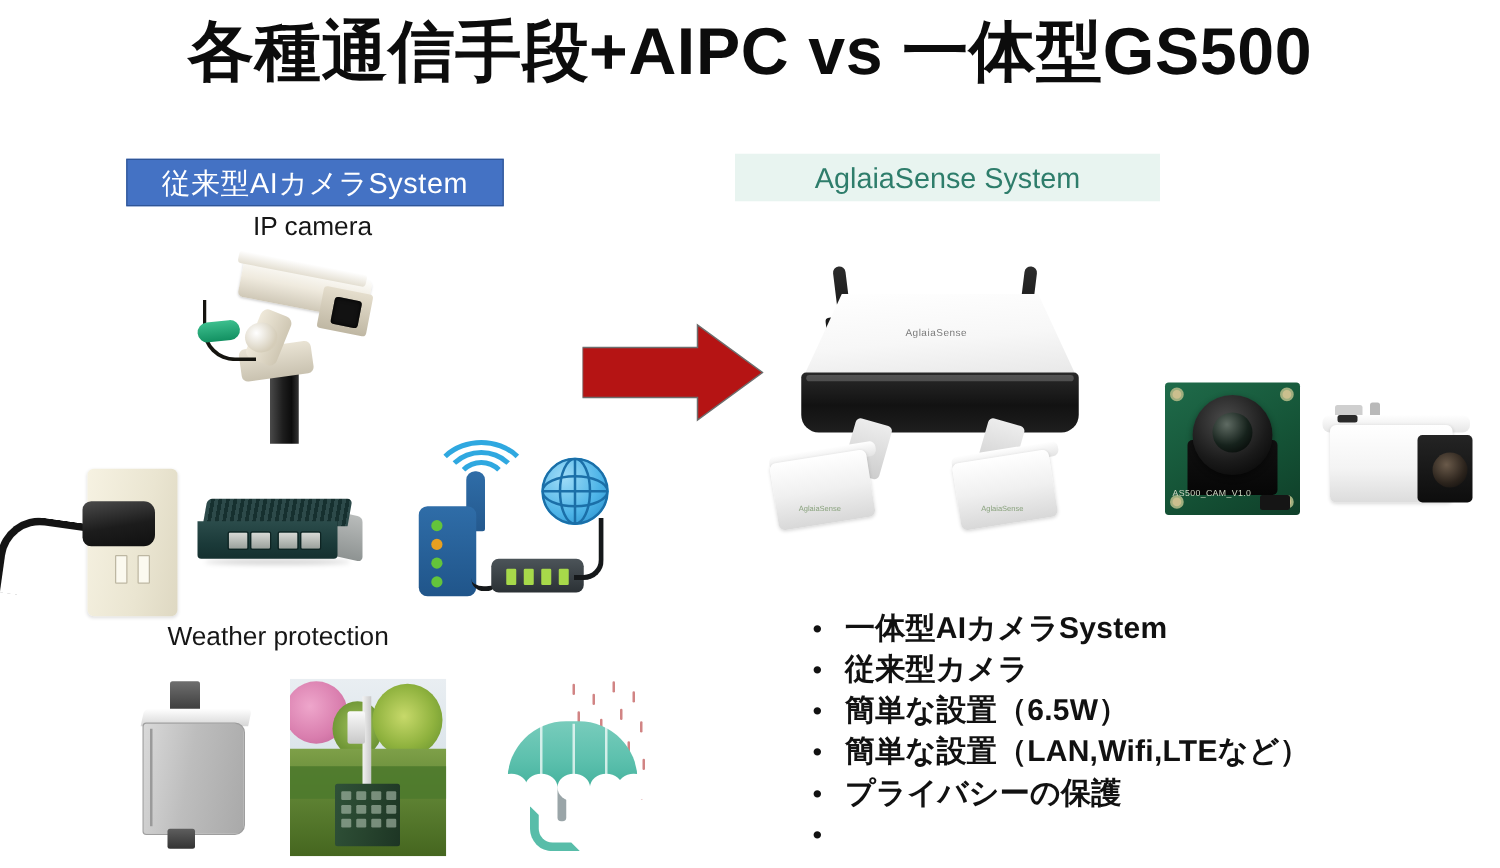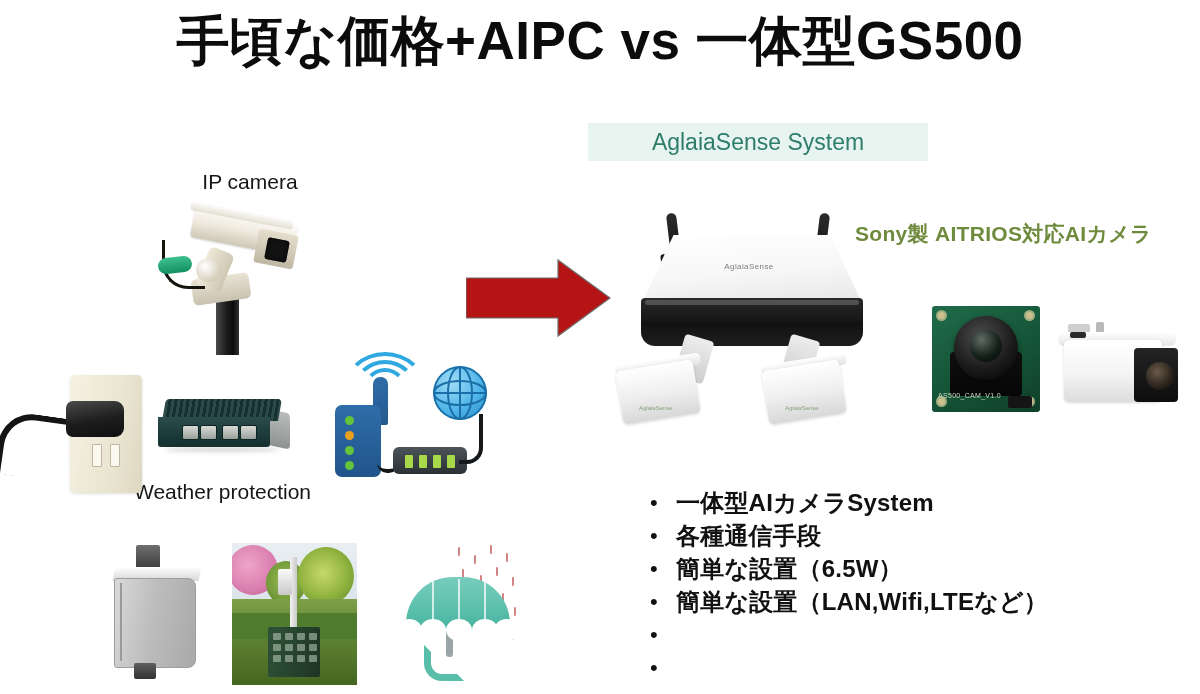--- a/index.html
+++ b/index.html
@@ -47,21 +47,21 @@
     color:#2E7D6B;font-size:23px;font-weight:400;white-space:nowrap;
   }
 
   .sub-label{
     position:absolute;
     color:#161616;font-size:21px;font-weight:400;white-space:nowrap;
     text-align:center;
   }
   #lbl-ipcam{left:0;top:170px;width:500px;}
   #lbl-gpu{left:0;top:353px;width:450px;}
-  #lbl-weather{left:0;top:480px;width:445px;}
+  #lbl-weather{left:0;top:498px;width:445px;}
 
   .sony-label{
     position:absolute;left:855px;top:220px;
     font-size:21px;font-weight:700;color:#6E8B3D;white-space:nowrap;
     letter-spacing:0.3px;
   }
 
   
   .arrow{position:absolute;left:466px;top:258px;width:145px;height:80px;}
 
@@ -409,22 +409,25 @@
   .bl-screw{
     position:absolute;left:42px;top:4px;width:8px;height:14px;background:#b9b9b9;border-radius:2px;
   }
   .bl-tab{position:absolute;left:16px;top:14px;width:16px;height:6px;background:#2a2a2a;border-radius:2px;}
 </style>
 </head>
 <body>
 
 <div class="slide">
 
-  <div class="title">手頃な価格+AIPC  vs  一体型GS500</div>
-
+  <div class="title">各種通信手段+AIPC  vs  一体型GS500</div>
+
+  <div class="legacy-box">
+    <span>従来型AIカメラSystem</span>
+  </div>
 
   <div class="sub-label" id="lbl-ipcam">IP camera</div>
   <div class="sub-label" id="lbl-weather">Weather protection</div>
 
   <div class="fig" id="fig-ipcam">
     <div class="pole"></div>
     <div class="mount-base"></div>
     <div class="mount-arm"></div>
     <div class="mount-knuckle"></div>
     <div class="cam-cable"></div>
@@ -545,21 +548,20 @@
   <div class="arrow">
     <svg width="145" height="80" viewBox="0 0 145 80" aria-hidden="true">
       <polygon points="0,20 92,20 92,2 144,40 92,78 92,60 0,60" fill="#B51414" stroke="#6d6d6d" stroke-width="1.2"></polygon>
     </svg>
   </div>
 
   <div class="right-box">
     <span>AglaiaSense System</span>
   </div>
 
-  <div class="sony-label">Sony製 AITRIOS対応AIカメラ</div>
 
   <div class="fig" id="fig-gs500">
     <div class="gs-ant" id="gs-ant-l"></div>
     <div class="gs-ant" id="gs-ant-r"></div>
     <div class="gs-ant-base" id="gs-base-l"></div>
     <div class="gs-ant-base" id="gs-base-r"></div>
     <div class="gs-top"></div>
     <div class="gs-logo">AglaiaSense</div>
     <div class="gs-band"></div>
     <div class="gs-band-hi"></div>
@@ -596,31 +598,32 @@
     <div class="bl-lens"></div>
   </div>
 
   <div class="bullets">
     <div class="bullet-row">
       <span class="bullet-dot">•</span>
       <span class="bullet-text">一体型AIカメラSystem</span>
     </div>
     <div class="bullet-row">
       <span class="bullet-dot">•</span>
-      <span class="bullet-text">各種通信手段</span>
+      <span class="bullet-text">従来型カメラ</span>
     </div>
     <div class="bullet-row">
       <span class="bullet-dot">•</span>
       <span class="bullet-text">簡単な設置（6.5W）</span>
     </div>
     <div class="bullet-row">
       <span class="bullet-dot">•</span>
       <span class="bullet-text">簡単な設置（LAN,Wifi,LTEなど）</span>
     </div>
     <div class="bullet-row">
       <span class="bullet-dot">•</span>
+      <span class="bullet-text">プライバシーの保護</span>
     </div>
     <div class="bullet-row">
       <span class="bullet-dot">•</span>
     </div>
   </div>
 
 </div>
 
 </body></html>

